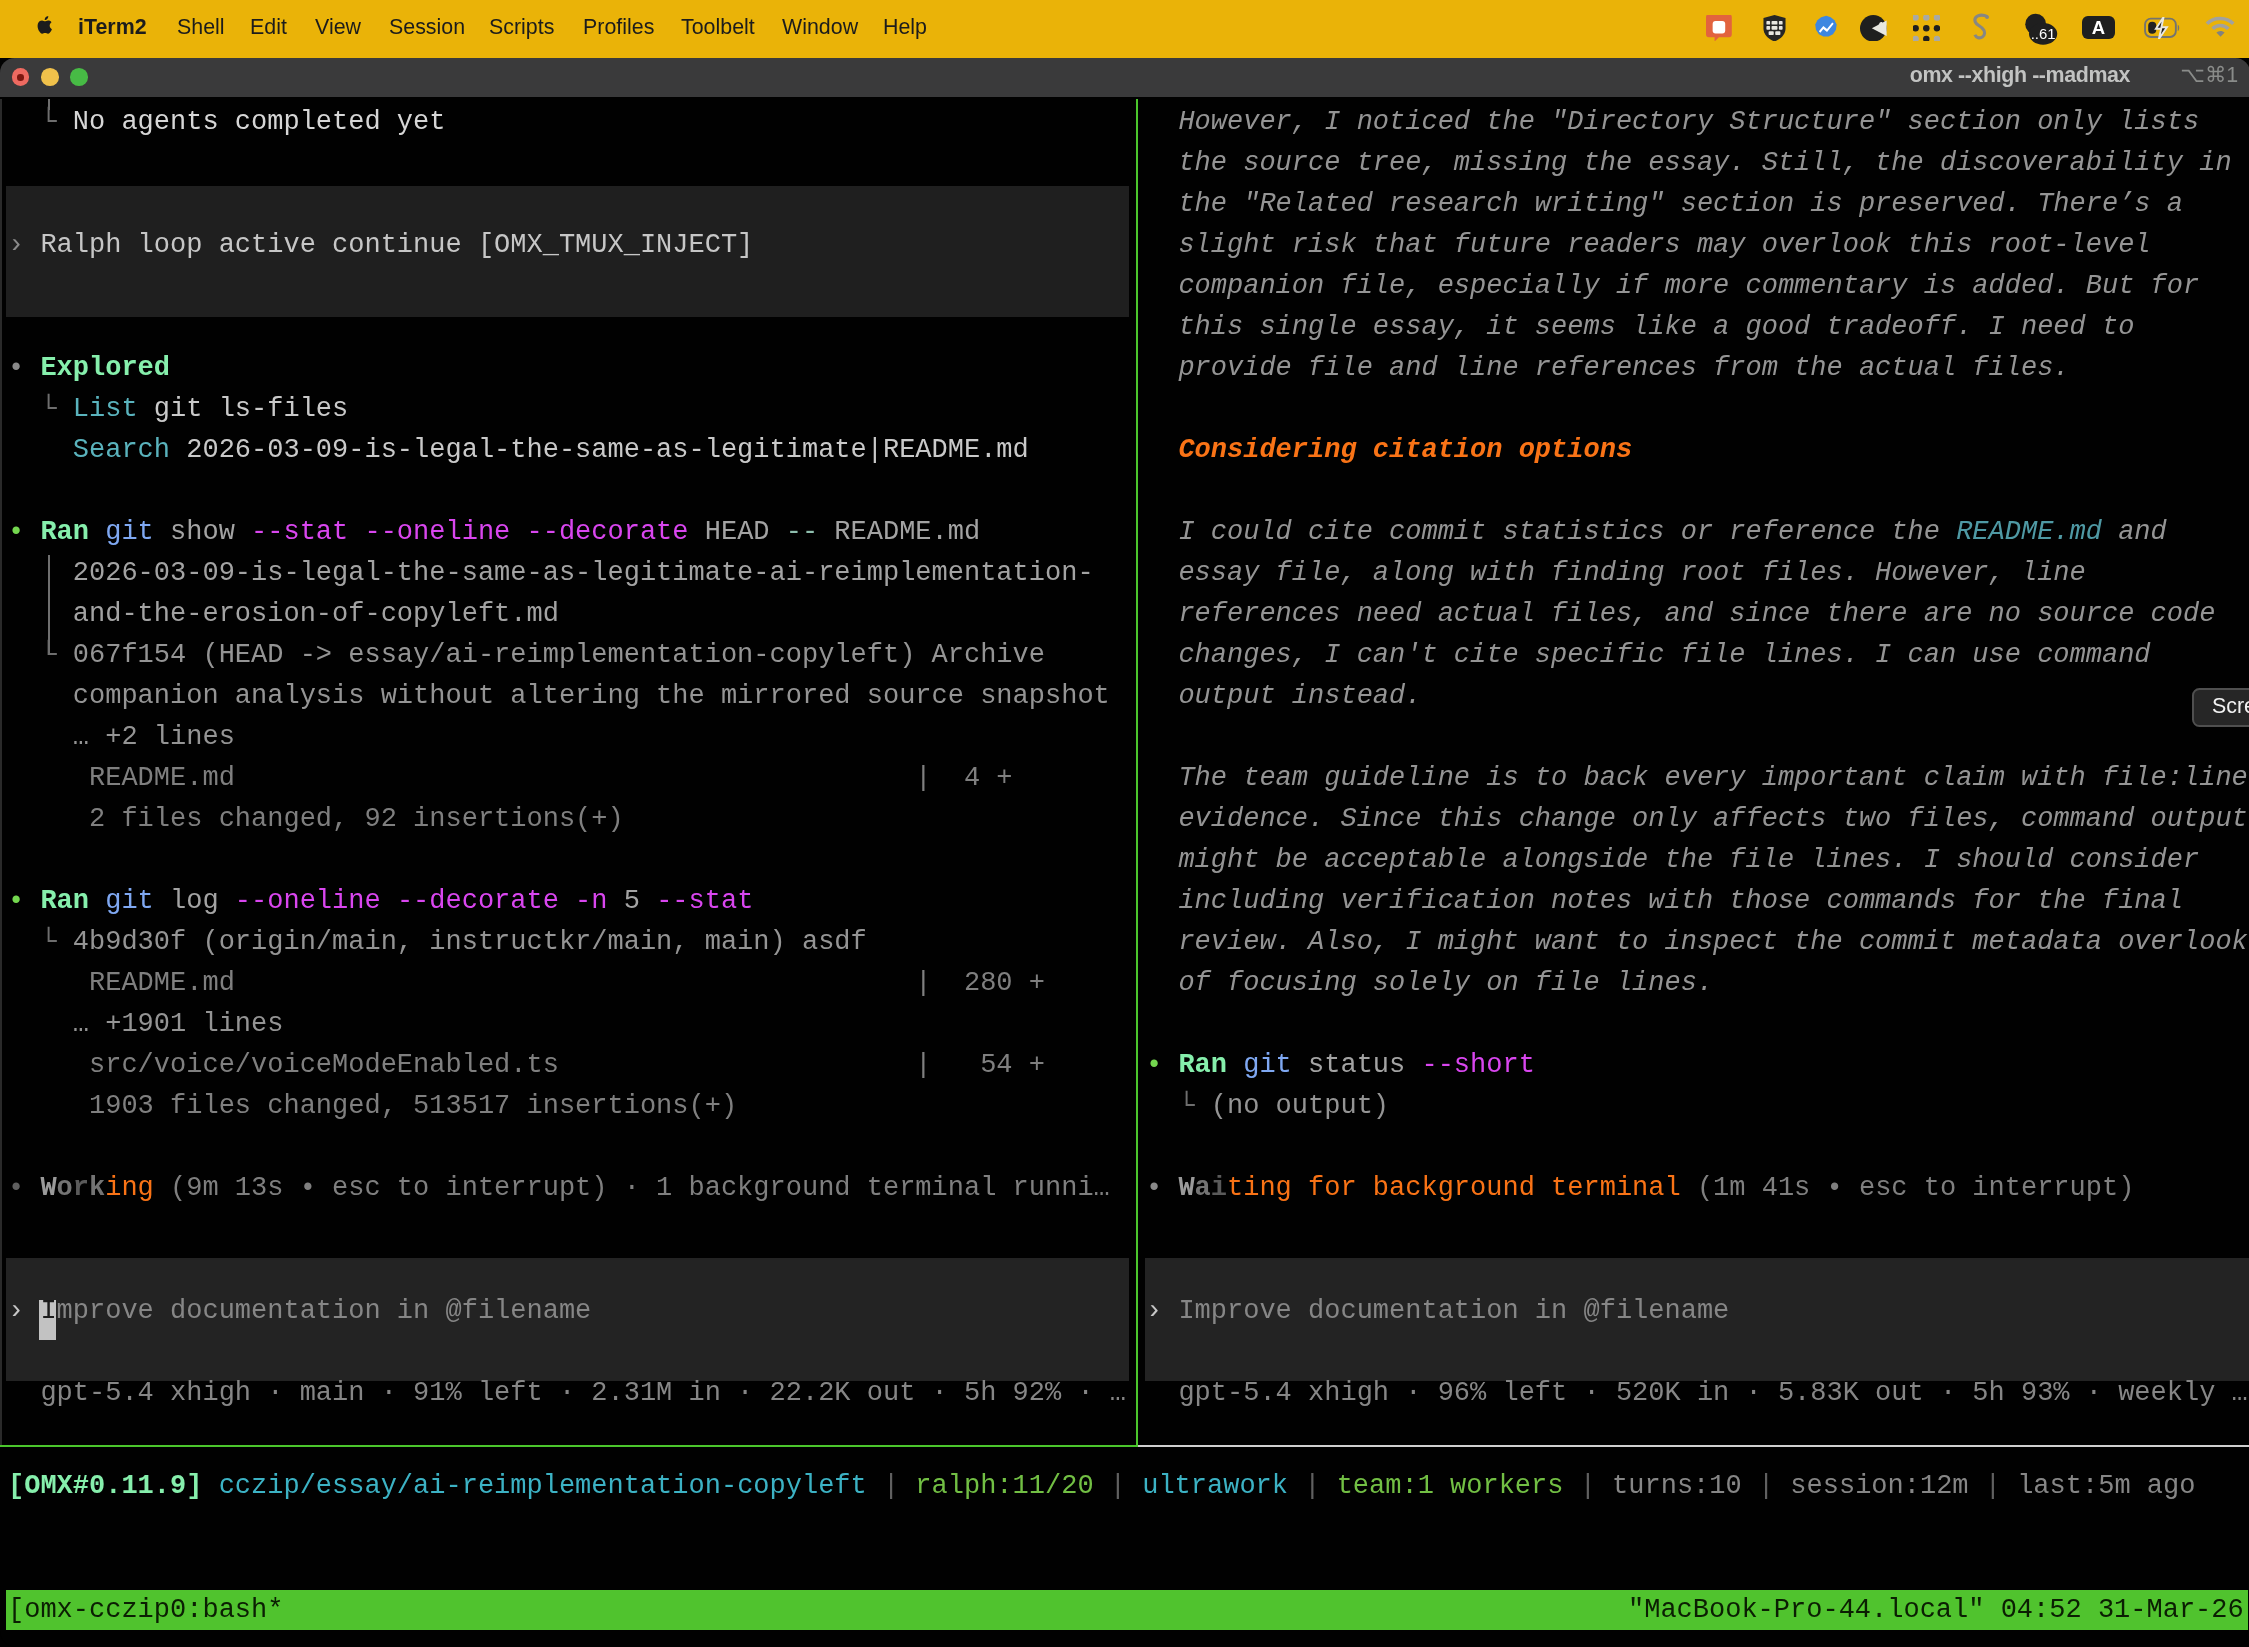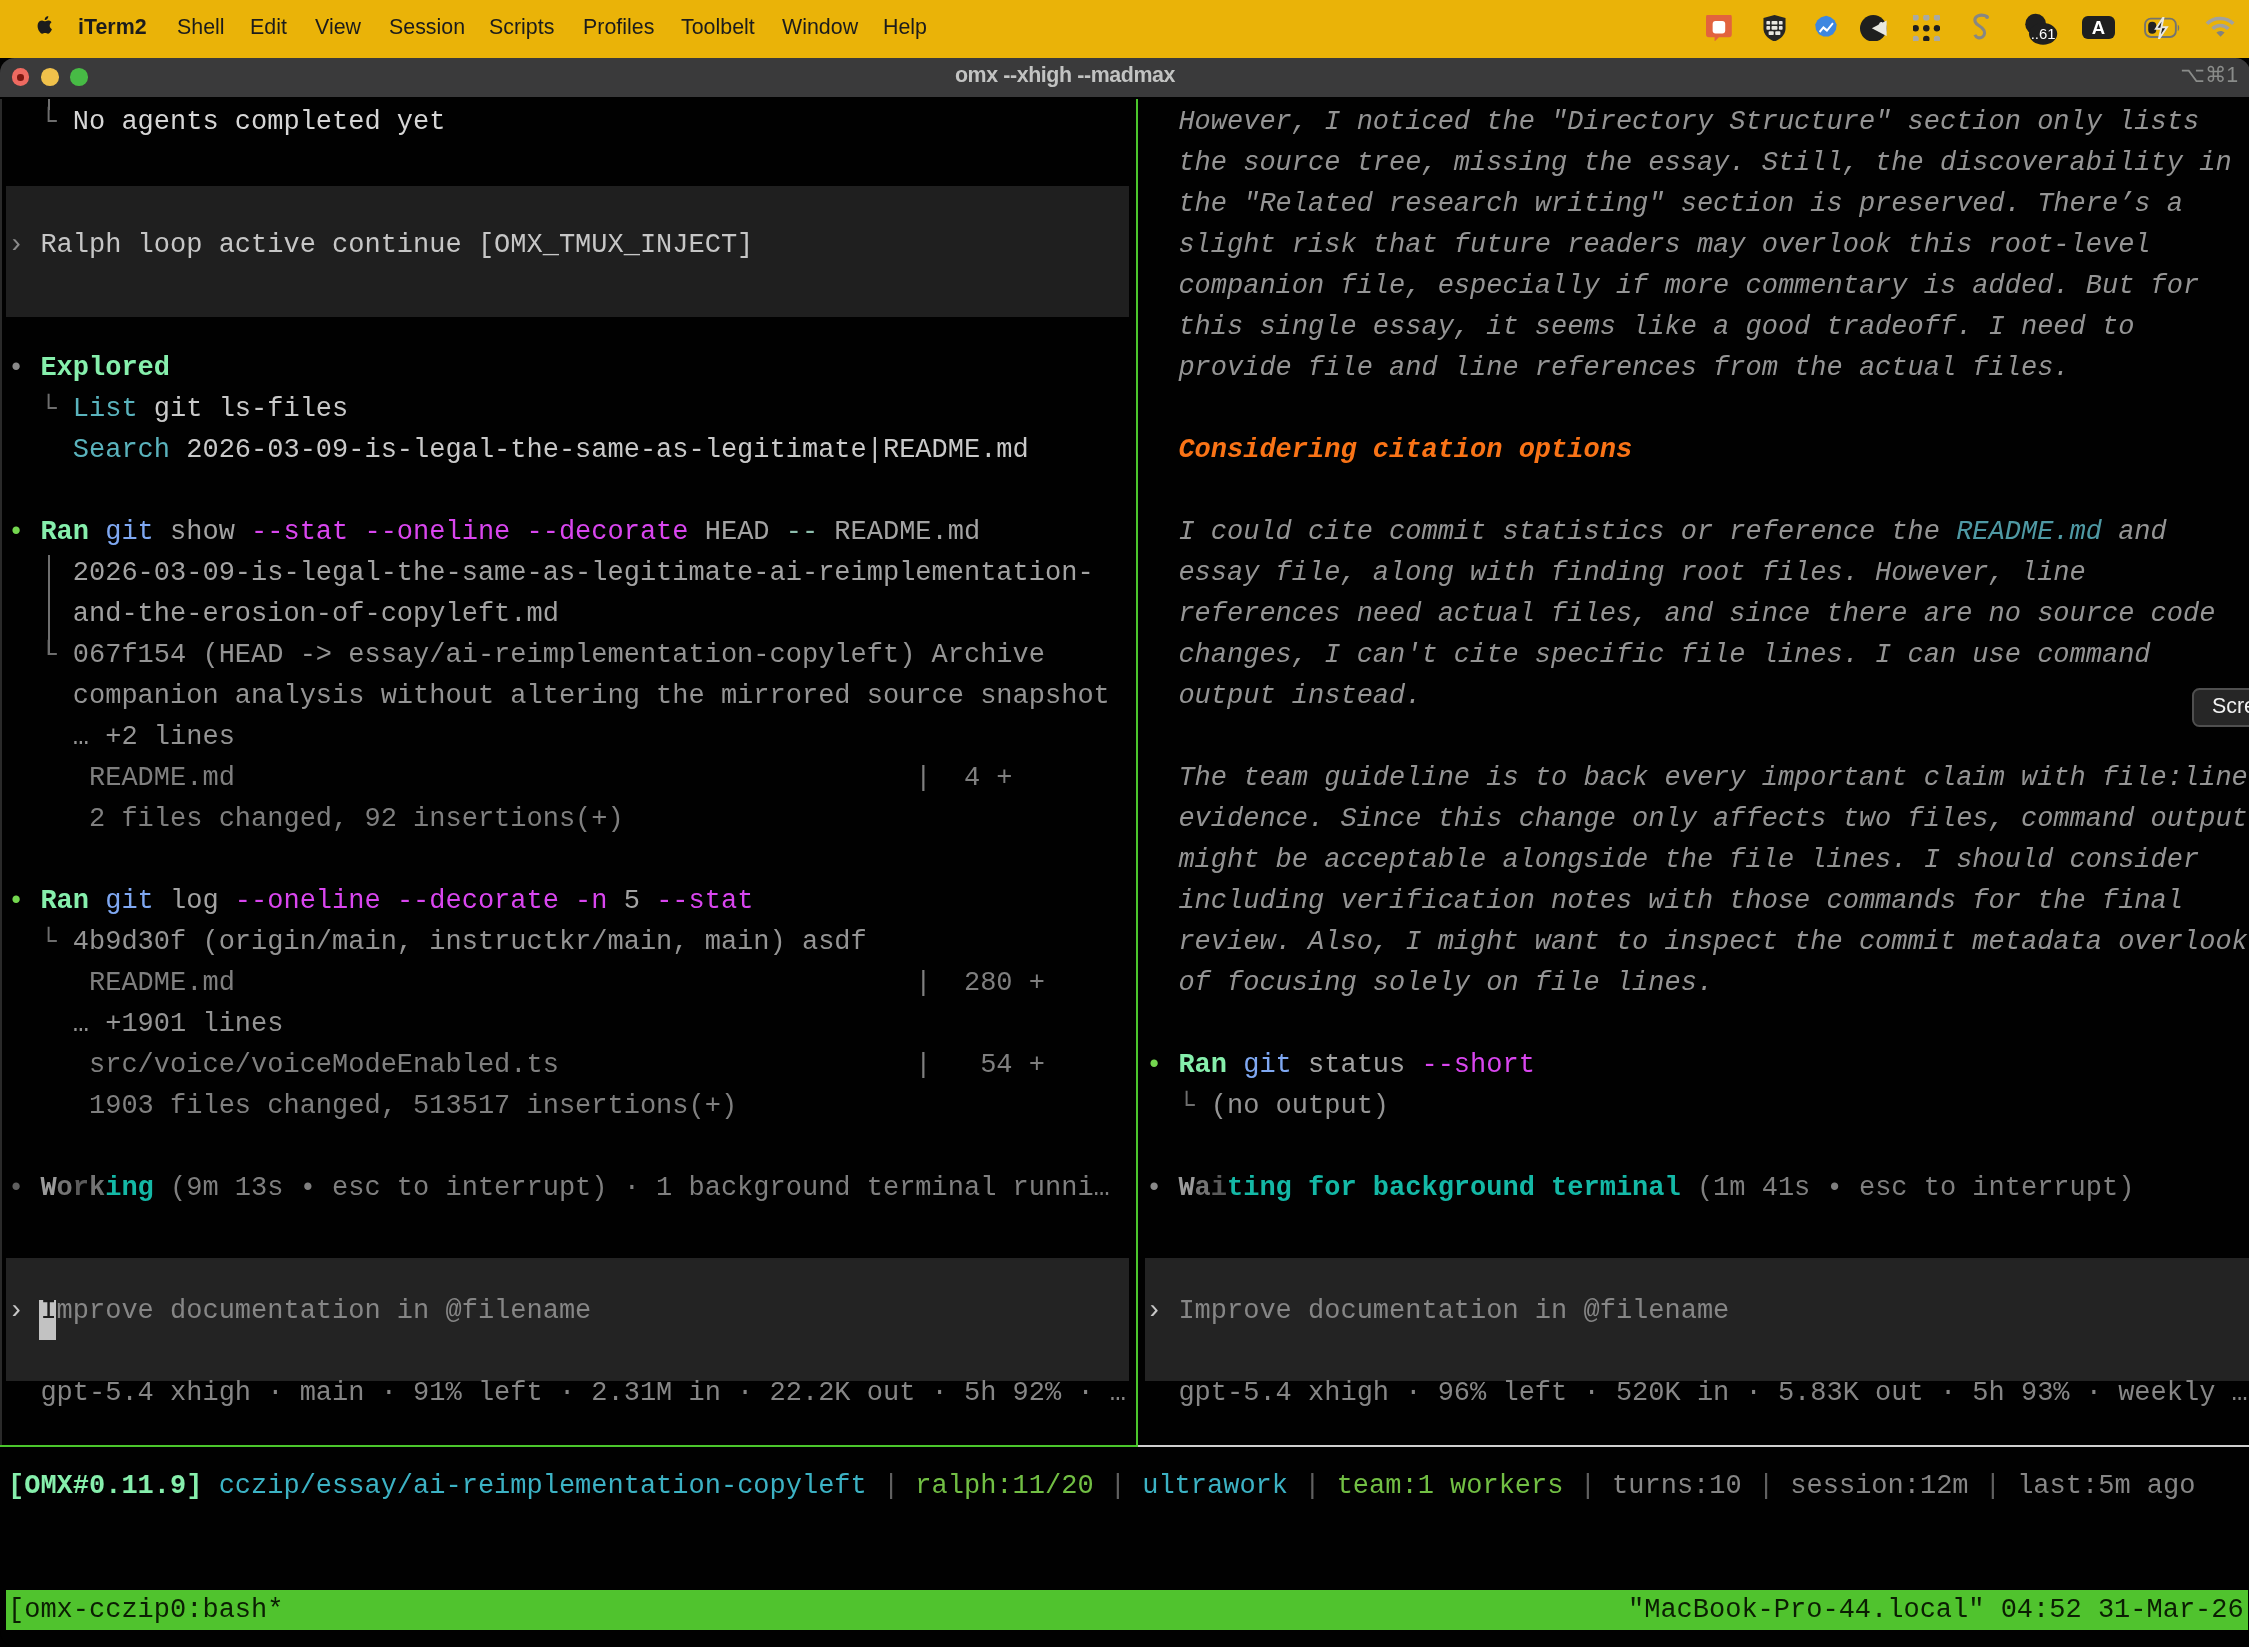--- a/index.html
+++ b/index.html
@@ -2,21 +2,21 @@
 <html style="font-size:11.8px"><head><meta charset="utf-8"><style>
 html,body{margin:0;padding:0;width:2250px;height:1648px;background:#010101;overflow:hidden;position:relative}
 .abs{position:absolute}
 i{font-style:normal}
 #menubar{position:absolute;left:0;top:0;width:2250px;height:58px;background:#eab308;font-family:"Liberation Sans",sans-serif}
 .mi{position:absolute;top:12.5px;line-height:29.5px;font-size:21.4px;color:#1c1c1c}
 .mb{font-weight:bold}
 #win{position:absolute;left:0;top:58px;width:2250px;height:1589px;background:#010101;border-radius:14.8px 14.8px 16px 16px;overflow:hidden}
 #tbar{position:absolute;left:0;top:0;width:2250px;height:39px;background:#3a3a3b;font-family:"Liberation Sans",sans-serif}
 .tl{position:absolute;top:10.3px;width:17.7px;height:17.7px;border-radius:50%}
-#title{position:absolute;left:0;top:-2.2px;width:2130px;text-align:center;line-height:39px;font-size:21.4px;font-weight:bold;color:#c2c3c2;letter-spacing:-0.4px}
+#title{position:absolute;left:0;top:-2.2px;width:2130px;text-align:right;line-height:39px;font-size:21.4px;font-weight:bold;color:#c2c3c2;letter-spacing:-0.4px}
 #keys{position:absolute;right:11.8px;top:-2.2px;line-height:39px;font-size:21.4px;color:#8a8c8a}
 pre{position:absolute;margin:0;font-family:"Liberation Mono",monospace;font-size:27px;line-height:41px;white-space:pre}
 .g9{color:#949494}
 .g8{color:#868686}
 .g6{color:#d6d6d6}
 .g4{color:#c6c6c6}
 .gb{color:#c9c9c9}
 .g7{color:#7f7f7f}
 .gd{color:#6e6e6e}
 .gy{color:#8a8a8a}
@@ -24,21 +24,21 @@
 .hb{color:#f97316;font-weight:bold;font-style:italic}
 .te{color:#5ab3bd}
 .tc{color:#4f99a4}
 .tm{color:#8fbfae}
 .bl{color:#7fa8f2}
 .pl{color:#a3a3a3}
 .pk{color:#d946ef}
 .gn{color:#74d74f}
 .it{font-style:italic}
 .sh1{color:#9a9a9a;font-weight:bold}
-.shb{color:#14b8a6;font-weight:bold}
+.shb{color:#f97316;font-weight:normal}
 .dk{color:#5f5f5f}
 .sh2{color:#747474;font-weight:bold}
 .sh3{color:#5a5a5a;font-weight:bold}
 .cy{color:#3cb2c4}
 .og{color:#72bf44}
 .sep{color:#606060}
 </style></head><body>
 <div id="menubar">
     <svg class="abs" style="left:35px;top:14px" width="17.7" height="22" viewBox="0 0 24 30">
       <path fill="#1c1c1c" d="M19.9 15.9c0-3.1 2.5-4.6 2.6-4.7-1.4-2.1-3.6-2.4-4.4-2.4-1.9-.2-3.7 1.1-4.6 1.1-.9 0-2.4-1.1-4-1.1-2 0-3.9 1.2-5 3-2.1 3.7-.5 9.2 1.5 12.2 1 1.5 2.2 3.1 3.8 3 1.5-.1 2.1-1 3.9-1s2.3 1 4 1c1.6 0 2.7-1.5 3.7-3 1.2-1.7 1.6-3.4 1.7-3.5-.1-.1-3.2-1.3-3.2-4.6z"></path>

